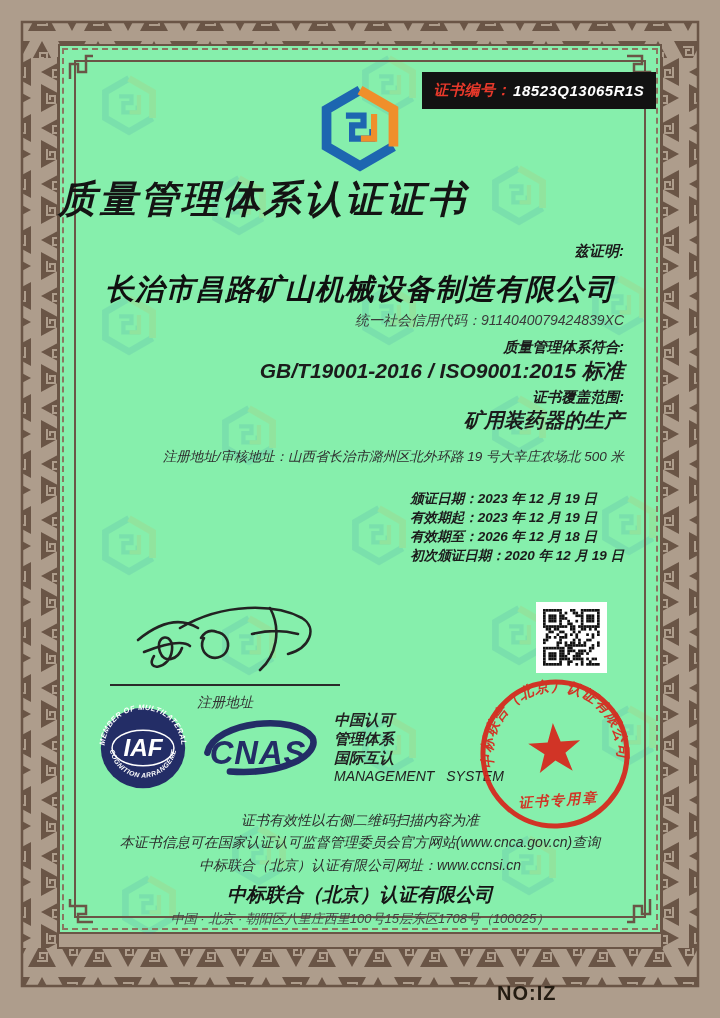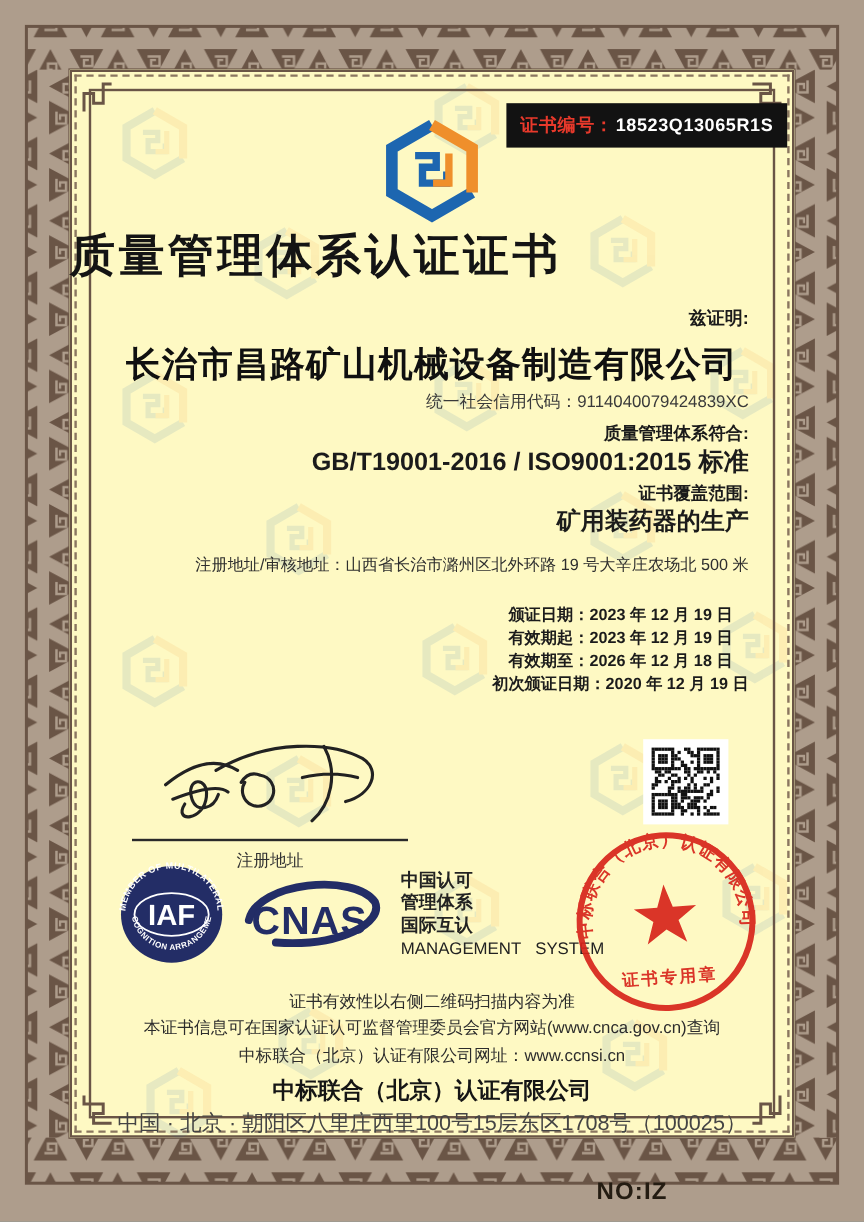--- a/index.html
+++ b/index.html
@@ -4,22 +4,22 @@
 <style>
   html,body{margin:0;padding:0;background:#888;}
   .page{
     position:relative; width:720px; height:1018px;
     background:#ae9d8c; overflow:hidden;
     font-family:"Liberation Sans","DejaVu Sans",sans-serif;
     color:#1b1b1b;
   }
   svg.frame{position:absolute;left:0;top:0;}
   .cream{
-    position:absolute; left:58px; top:58px; width:604px; height:890px;
-    background:#fef9c3; box-shadow:inset 0 0 0 2px #6a5546;
+    position:absolute; left:58px; top:44px; width:604px; height:890px;
+    background:#86efac; box-shadow:inset 0 0 0 2px #6a5546;font-style:italic;
   }
   .dashed-frame{position:absolute; left:4px; top:4px; right:4px; bottom:4px;
     border:2px dashed #8a7660; pointer-events:none;}
   .inner-frame{position:absolute; left:16px; top:16px; right:16px; bottom:16px;
     border:2px solid #6a5546; pointer-events:none;}
   .corner{position:absolute;width:26px;height:26px;}
   .corner svg{display:block;}
   .c-tl{left:-8px;top:-8px;}
   .c-tr{right:-8px;top:-8px;transform:rotate(90deg);}
   .c-br{right:-8px;bottom:-8px;transform:rotate(180deg);}
@@ -46,42 +46,42 @@
   .company{
     position:absolute; top:226px; left:0; width:100%; text-align:center;
     font-size:29px; font-weight:bold; letter-spacing:1px; color:#101010;
   }
   .code{top:268px; font-size:14px; color:#3a3a3a;}
   .sys-label{top:294px; font-size:14.5px; font-weight:bold;}
   .standard{top:313px; font-size:21px; font-weight:bold;}
   .scope-label{top:344px; font-size:14.5px; font-weight:bold;}
   .scope{top:363px; font-size:20px; font-weight:bold;}
   .address{top:404px; font-size:13.5px; color:#2e2e2e;}
-  .dates{position:absolute; top:445px; right:38px; text-align:center;
+  .dates{position:absolute; top:445px; right:38px; text-align:left;
     font-size:13.5px; font-weight:bold; line-height:19px; white-space:nowrap;}
 
   .sig-block{position:absolute; left:52px; top:550px; width:230px; text-align:center;}
   .sig-line{border-bottom:2px solid #2a2a2a; padding-bottom:0;}
   .sig-label{margin-top:8px; font-size:14px; color:#333;}
 
   .qr{position:absolute; left:478px; top:558px; background:#fff; padding:4px;}
 
   .accr-row{position:absolute; left:40px; top:660px; width:440px; display:flex; align-items:center;}
   .accr-text{margin-left:14px; font-size:14px; line-height:19px; color:#222;}
   .accr-text .zh{font-weight:bold; font-size:15px;}
   .accr-text .en{word-spacing:8px;}
 
   .seal{position:absolute; left:417px; top:630px; opacity:0.92; transform:rotate(-4deg);}
 
   .foot-note{position:absolute; left:0; width:100%; text-align:center; color:#2c2c2c;}
   .note1{top:768px; font-size:14px;}
   .note2{top:790px; font-size:14px;}
   .note3{top:813px; font-size:14px;}
   .issuer{top:838px; font-size:19px; font-weight:bold; color:#151515;}
-  .issuer-addr{top:866px; font-size:18px; color:#444;}
+  .issuer-addr{top:866px; font-size:13px; color:#444;}
 
   .noiz{position:absolute; left:497px; top:982px; font-size:20px; font-weight:bold;
     letter-spacing:1px; color:#241c12;}
 </style>
 </head>
 <body>
 
 <svg width="0" height="0" style="position:absolute">
   <defs>
     <symbol id="hexlogo" viewBox="0 0 100 100">

